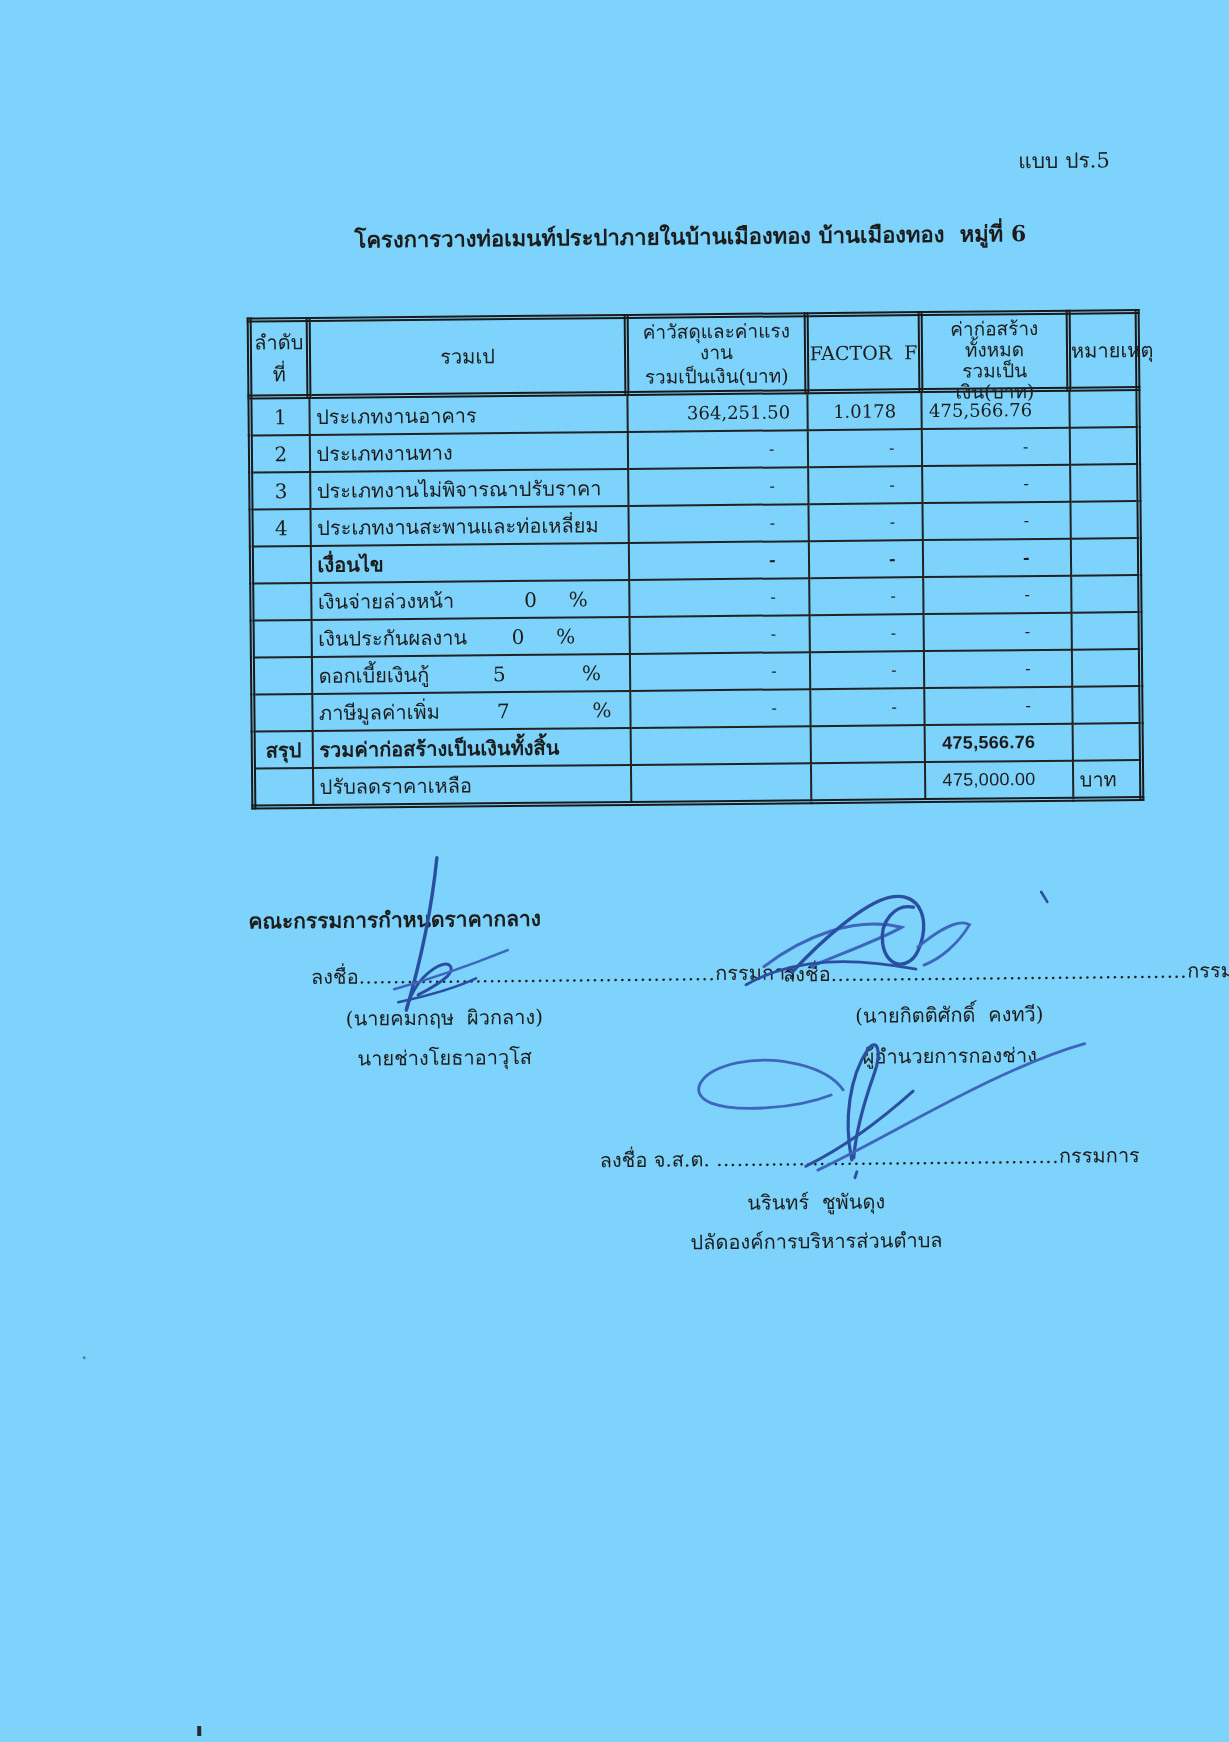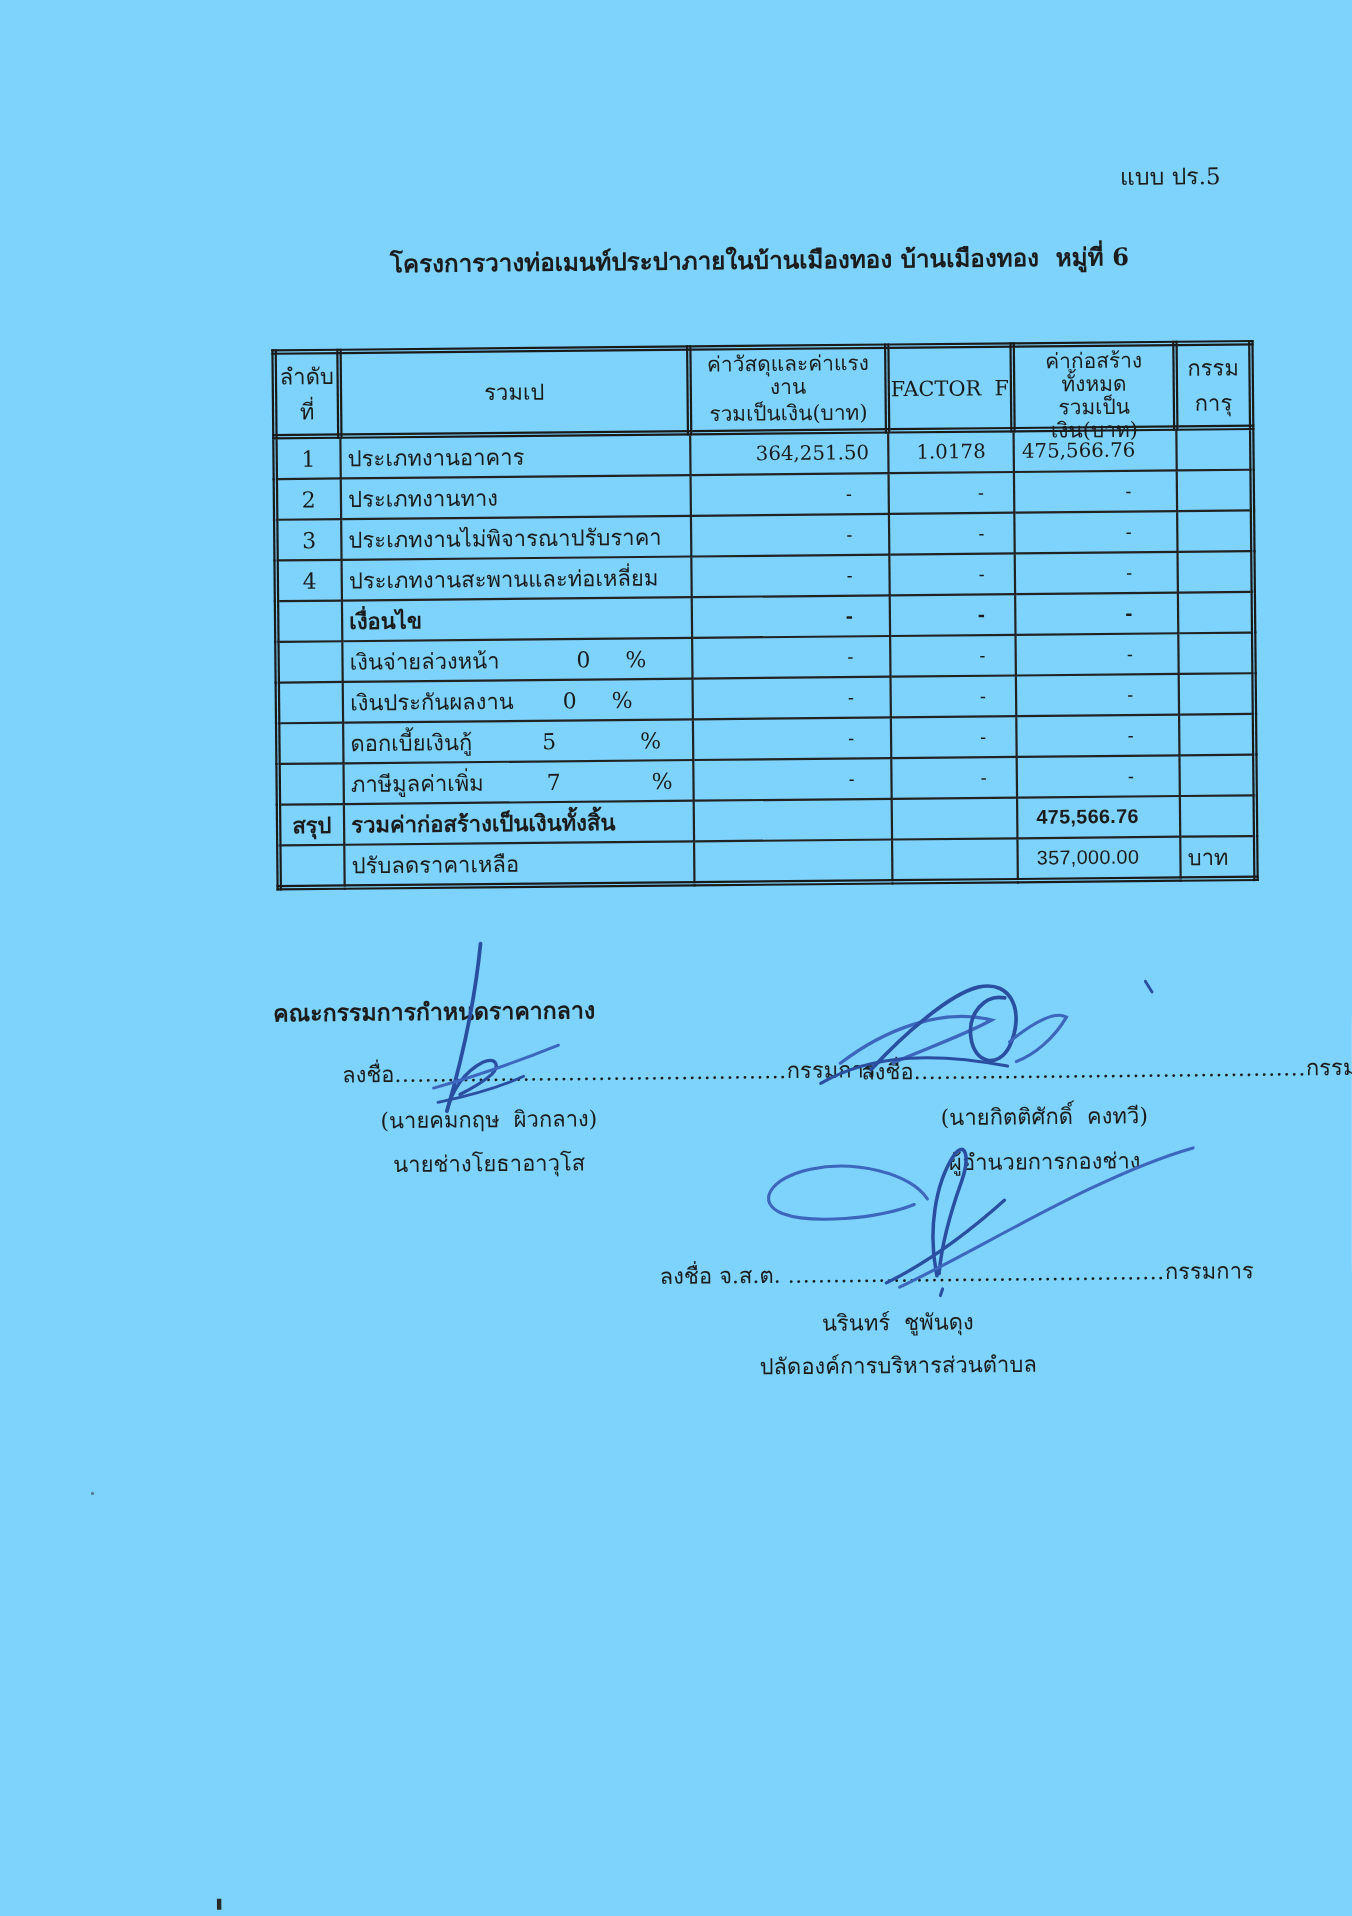--- a/index.html
+++ b/index.html
@@ -86,21 +86,21 @@
               <span>รวมเป็นเงิน(บาท)</span>
             </div>
           </th>
           <th><span class="th-mid">FACTOR  F</span></th>
           <th>
             <div class="th-stack">
               <span>ค่าก่อสร้างทั้งหมด</span>
               <span>รวมเป็นเงิน(บาท)</span>
             </div>
           </th>
-          <th><span class="th-plain">กรรมการุ</span></th>
+          <th><span class="th-plain">หมายเหตุ</span></th>
         </tr>
       </thead>
       <tbody>
         <tr>
           <td class="cell-no">1</td>
           <td class="cell-item">ประเภทงานอาคาร</td>
           <td class="cell-mat">364,251.50</td>
           <td class="cell-factor">1.0178</td>
           <td class="cell-total">475,566.76</td>
           <td class="cell-remark"></td>
@@ -175,21 +175,21 @@
           <td class="cell-mat"></td>
           <td class="cell-factor"></td>
           <td class="cell-total big-num">475,566.76</td>
           <td class="cell-remark"></td>
         </tr>
         <tr>
           <td class="cell-no"></td>
           <td class="cell-item">ปรับลดราคาเหลือ</td>
           <td class="cell-mat"></td>
           <td class="cell-factor"></td>
-          <td class="cell-total big-num">357,000.00</td>
+          <td class="cell-total big-num">475,000.00</td>
           <td class="cell-remark">บาท</td>
         </tr>
       </tbody>
     </table>
 
     <div class="sig-text sig-heading" style="left:245px; top:901px;">คณะกรรมการกำหนดราคากลาง</div>
 
     <div class="sig-text" style="left:307px; top:958px;"><span>ลงชื่อ</span><span class="dots">....................................................</span><span>กรรมการ</span></div>
     <div class="sig-text sig-center" style="left:320px; top:1000px; width:240px;">(นายคมกฤษ  ผิวกลาง)</div>
     <div class="sig-text sig-center" style="left:320px; top:1040px; width:240px;">นายช่างโยธาอาวุโส</div>

